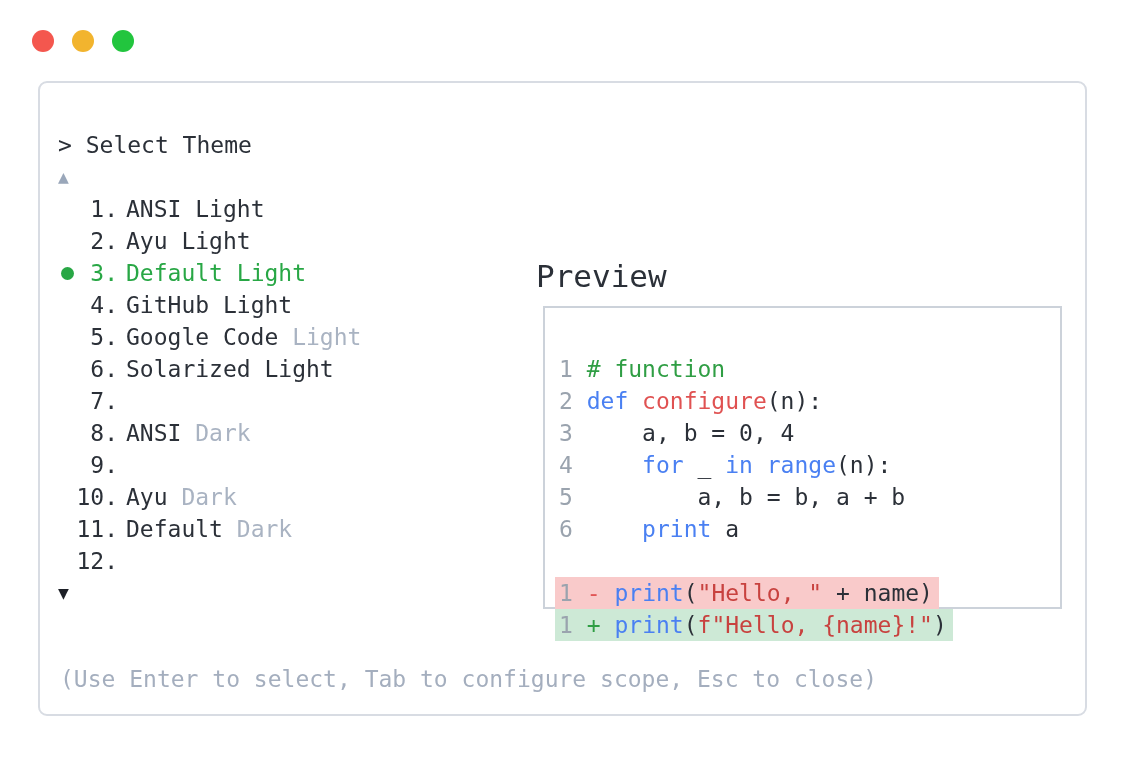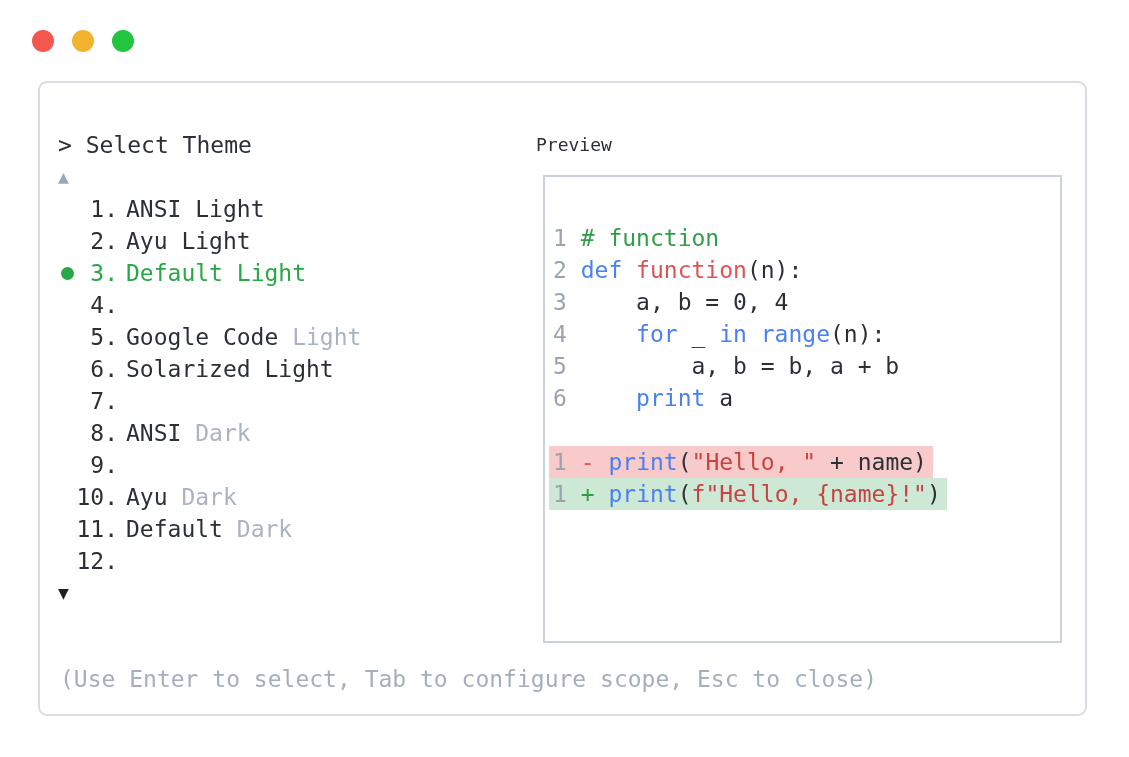--- a/index.html
+++ b/index.html
@@ -11,57 +11,57 @@
   
   .traffic { position: absolute; left: 32px; top: 30px; display: flex; gap: 18px; }
   .tl-dot { width: 22px; height: 22px; border-radius: 50%; }
   .tl-red { background: var(--tl-red); }
   .tl-yellow { background: var(--tl-yellow); }
   .tl-green { background: var(--tl-green); }
 
   
   .panel { position: absolute; left: 38px; top: 81px; width: 1049px; height: 635px;
            border: 2px solid var(--panel-border); border-radius: 9px; background: #fff; }
-  .cols { display: flex; padding: 46px 0 0 18px; }
+  .cols { display: flex; padding: 46px 0 0 18px; align-items: flex-end; }
   .left-col { width: 478px; flex: none; }
   .right-col { flex: 1; }
 
   .row32 { height: 32px; line-height: 32px; white-space: pre; }
   .prompt { font-size: 23px; color: var(--text); }
   .arrow { font-size: 18px; }
   .arrow-up { color: var(--arrow-up); }
   .arrow-down { color: var(--arrow-down); }
 
   
   .theme-item { display: flex; height: 32px; line-height: 32px; font-size: 23px; color: var(--text); cursor: default; }
   .gutter { width: 18px; flex: none; display: flex; align-items: center; justify-content: center; }
   .sel-dot { width: 13px; height: 13px; border-radius: 50%; background: var(--green); }
   .num { width: 42px; flex: none; text-align: right; white-space: pre; }
   .tname { margin-left: 8px; white-space: pre; }
   .variant-muted { color: var(--muted); }
   .theme-item.selected, .theme-item.selected .variant-muted { color: var(--green); }
 
   
-  .preview-label { height: 32px; line-height: 32px; font-size: 18px; color: var(--text); }
-  .preview-box { margin: 14px 0 0 7px; width: 519px; height: 468px;
-                 border: 2px solid var(--box-border); background: #fff; padding: 45px 0 0 8px; }
+  .preview-label { height: 32px; line-height: 32px; font-size: 31px; color: var(--text); }
+  .preview-box { margin: 14px 0 0 7px; width: 519px; height: 303px;
+                 border: 2px solid var(--box-border); background: #fff; padding: 45px 0 0 14px; }
   .code-row { height: 32px; line-height: 32px; font-size: 23px; white-space: pre; color: var(--text); }
   .hl { display: inline-block; margin-left: -4px; padding: 0 6px 0 4px; }
   .hl.removed { background: var(--removed-bg); }
   .hl.added { background: var(--added-bg); }
   .tok-ln { color: var(--lnum); }
   .tok-plain { color: var(--text); }
   .tok-keyword { color: var(--kw); }
   .tok-comment { color: var(--comment); }
   .tok-function { color: var(--fn-red); }
   .tok-string { color: var(--str-red); }
   .tok-sign-minus { color: var(--minus); }
   .tok-sign-plus { color: var(--plus); }
 
-  .footer-hint { margin: 20px 0 0 20px; height: 32px; line-height: 32px;
+  .footer-hint { margin: 54px 0 0 20px; height: 32px; line-height: 32px;
                  font-size: 23px; color: var(--footer); white-space: pre; }
 </style>
 </head>
 <body>
 
 <div class="stage">
 
   <div class="traffic">
     <span class="tl-dot tl-red"></span>
     <span class="tl-dot tl-yellow"></span>
@@ -88,20 +88,21 @@
             <div class="theme-item selected">
               <span class="gutter">
                 <span class="sel-dot"></span>
               </span>
               <span class="num">3.</span>
               <span class="tname"><span>Default </span><span class="">Light</span></span>
             </div>
             <div class="theme-item">
               <span class="gutter"></span>
               <span class="num">4.</span>
+              <span class="tname"><span>GitHub </span><span class="">Light</span></span>
             </div>
             <div class="theme-item">
               <span class="gutter"></span>
               <span class="num">5.</span>
               <span class="tname"><span>Google Code </span><span class="variant-muted">Light</span></span>
             </div>
             <div class="theme-item">
               <span class="gutter"></span>
               <span class="num">6.</span>
               <span class="tname"><span>Solarized </span><span class="">Light</span></span>
@@ -135,21 +136,21 @@
             </div>
           </div>
         <div class="row32 arrow arrow-down">▼</div>
       </div>
 
       <div class="right-col">
         <div class="preview-label">Preview</div>
         <div class="preview-box">
           <div id="code-area">
               <div class="code-row"><span class="tok-ln">1</span><span class="tok-plain"> </span><span class="tok-comment"># function</span></div>
-              <div class="code-row"><span class="tok-ln">2</span><span class="tok-plain"> </span><span class="tok-keyword">def </span><span class="tok-function">function</span><span class="tok-plain">(n):</span></div>
+              <div class="code-row"><span class="tok-ln">2</span><span class="tok-plain"> </span><span class="tok-keyword">def </span><span class="tok-function">configure</span><span class="tok-plain">(n):</span></div>
               <div class="code-row"><span class="tok-ln">3</span><span class="tok-plain"> </span><span class="tok-plain">    a, b = 0, 4</span></div>
               <div class="code-row"><span class="tok-ln">4</span><span class="tok-plain"> </span><span class="tok-plain">    </span><span class="tok-keyword">for</span><span class="tok-plain"> _ </span><span class="tok-keyword">in</span><span class="tok-plain"> </span><span class="tok-keyword">range</span><span class="tok-plain">(n):</span></div>
               <div class="code-row"><span class="tok-ln">5</span><span class="tok-plain"> </span><span class="tok-plain">        a, b = b, a + b</span></div>
               <div class="code-row"><span class="tok-ln">6</span><span class="tok-plain"> </span><span class="tok-plain">    </span><span class="tok-keyword">print</span><span class="tok-plain"> a</span></div>
               <div class="code-row"></div>
               <div class="code-row"><span class="hl removed"><span class="tok-ln">1</span><span class="tok-plain"> </span><span class="tok-sign-minus">-</span><span class="tok-plain"> </span><span class="tok-keyword">print</span><span class="tok-plain">(</span><span class="tok-string">"Hello, "</span><span class="tok-plain"> + name)</span></span></div>
               <div class="code-row"><span class="hl added"><span class="tok-ln">1</span><span class="tok-plain"> </span><span class="tok-sign-plus">+</span><span class="tok-plain"> </span><span class="tok-keyword">print</span><span class="tok-plain">(</span><span class="tok-string">f"Hello, {name}!"</span><span class="tok-plain">)</span></span></div>
             </div>
         </div>
       </div>

